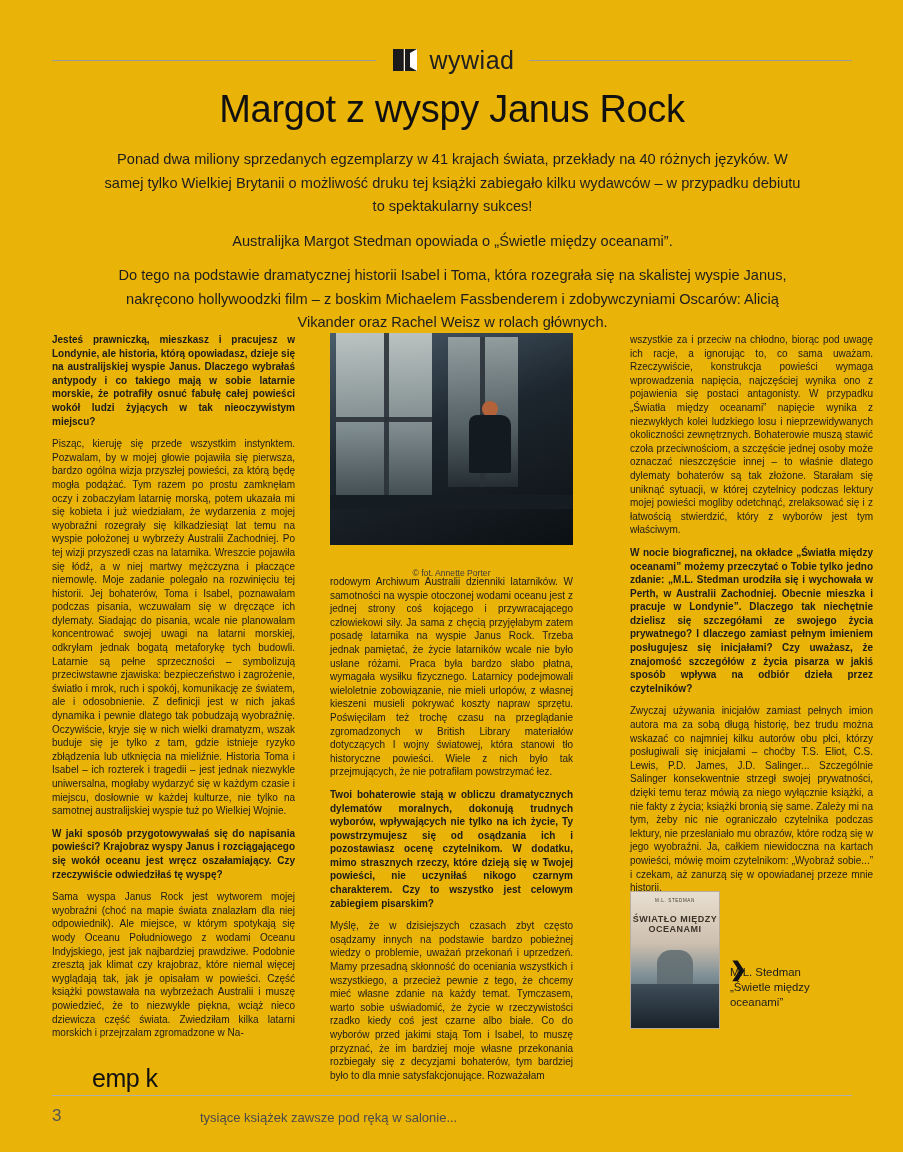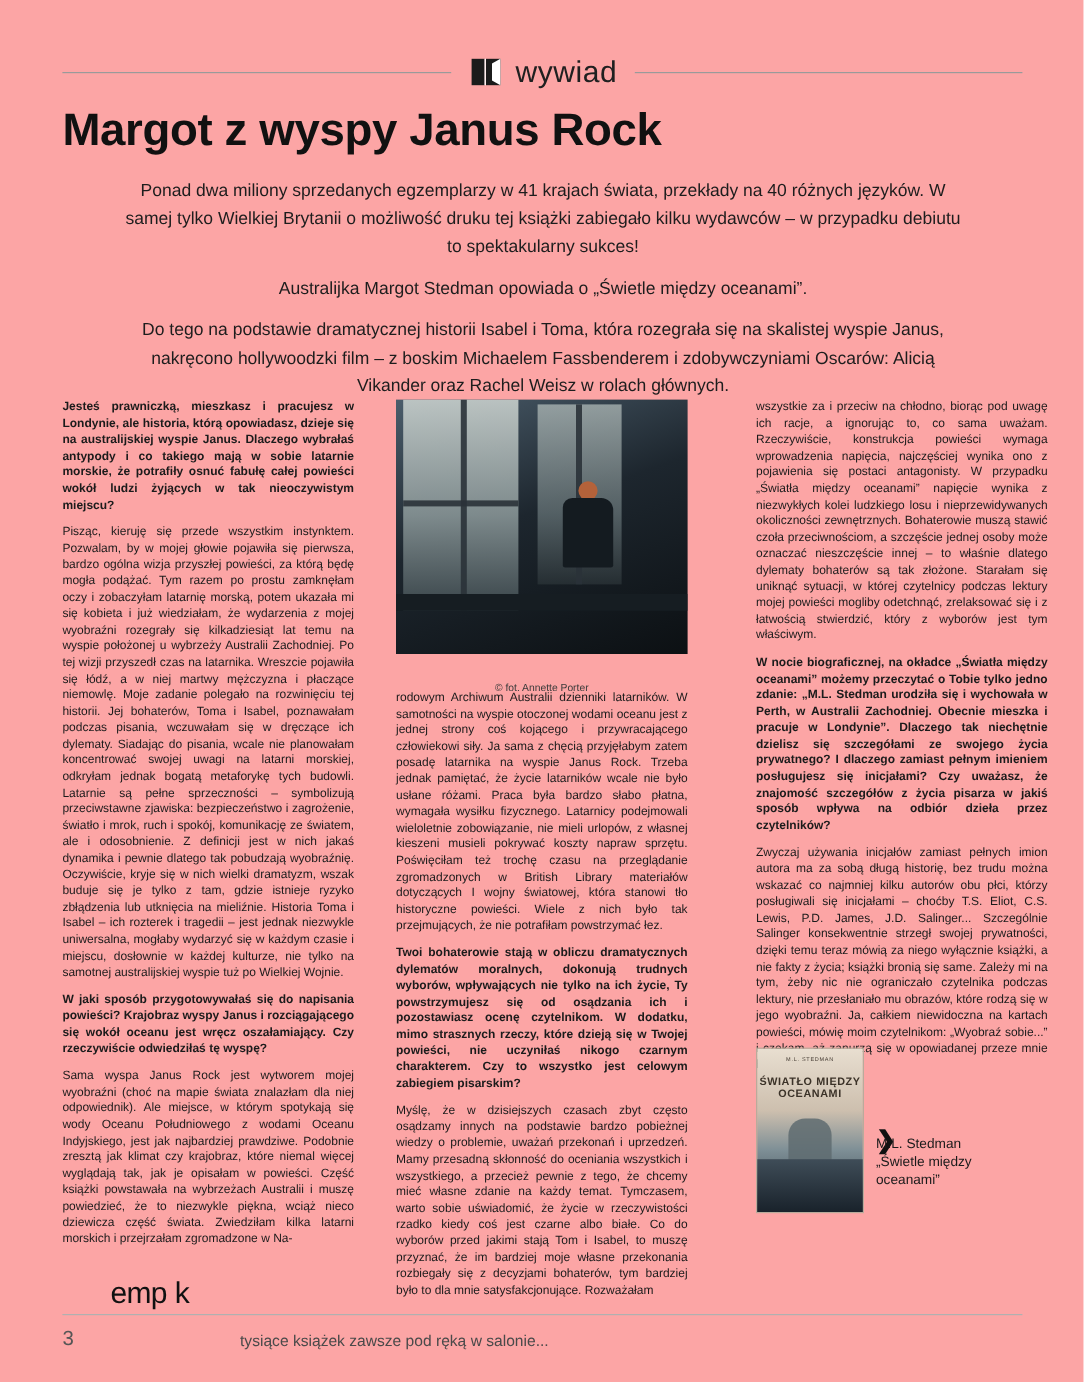--- a/index.html
+++ b/index.html
@@ -14,21 +14,21 @@
     font-family: "Liberation Sans", sans-serif;
     color: #1a1a1a;
     overflow: hidden;
   }
 
   .page {
     position: absolute;
     left: 0; top: 0;
     width: 903px;
     height: 1152px;
-    background: #fca5a5;
+    background: #eab308;
   }
 
   
   .masthead {
     position: absolute;
     left: 52px;
     top: 40px;
     width: 800px;
     height: 40px;
     display: flex;
@@ -54,22 +54,23 @@
     color: #202020;
     font-weight: 400;
     font-family: "Liberation Sans", sans-serif;
   }
 
   .headline {
     position: absolute;
     left: 52px;
     top: 88px;
     width: 800px;
+    text-align: center;
     font-size: 38px;
-    font-weight: bold;
+    font-weight: normal;
     letter-spacing: -0.3px;
     color: #111;
   }
 
   .lead {
     position: absolute;
     left: 100px;
     top: 148px;
     width: 705px;
     text-align: center;
@@ -155,21 +156,21 @@
     width: 243px;
     font-size: 8.6px;
     color: #3a3a3a;
     text-align: center;
   }
 
   
   .bookbox {
     position: absolute;
     left: 630px;
-    top: 873px;
+    top: 891px;
     width: 222px;
     height: 165px;
   }
   .cover {
     position: absolute;
     left: 0; top: 0;
     width: 88px;
     height: 136px;
     background: linear-gradient(180deg,#e8ded0 0%, #cdbfae 38%, #7e8f96 62%, #2e3a44 100%);
     border: 1px solid #b9ab9b;

